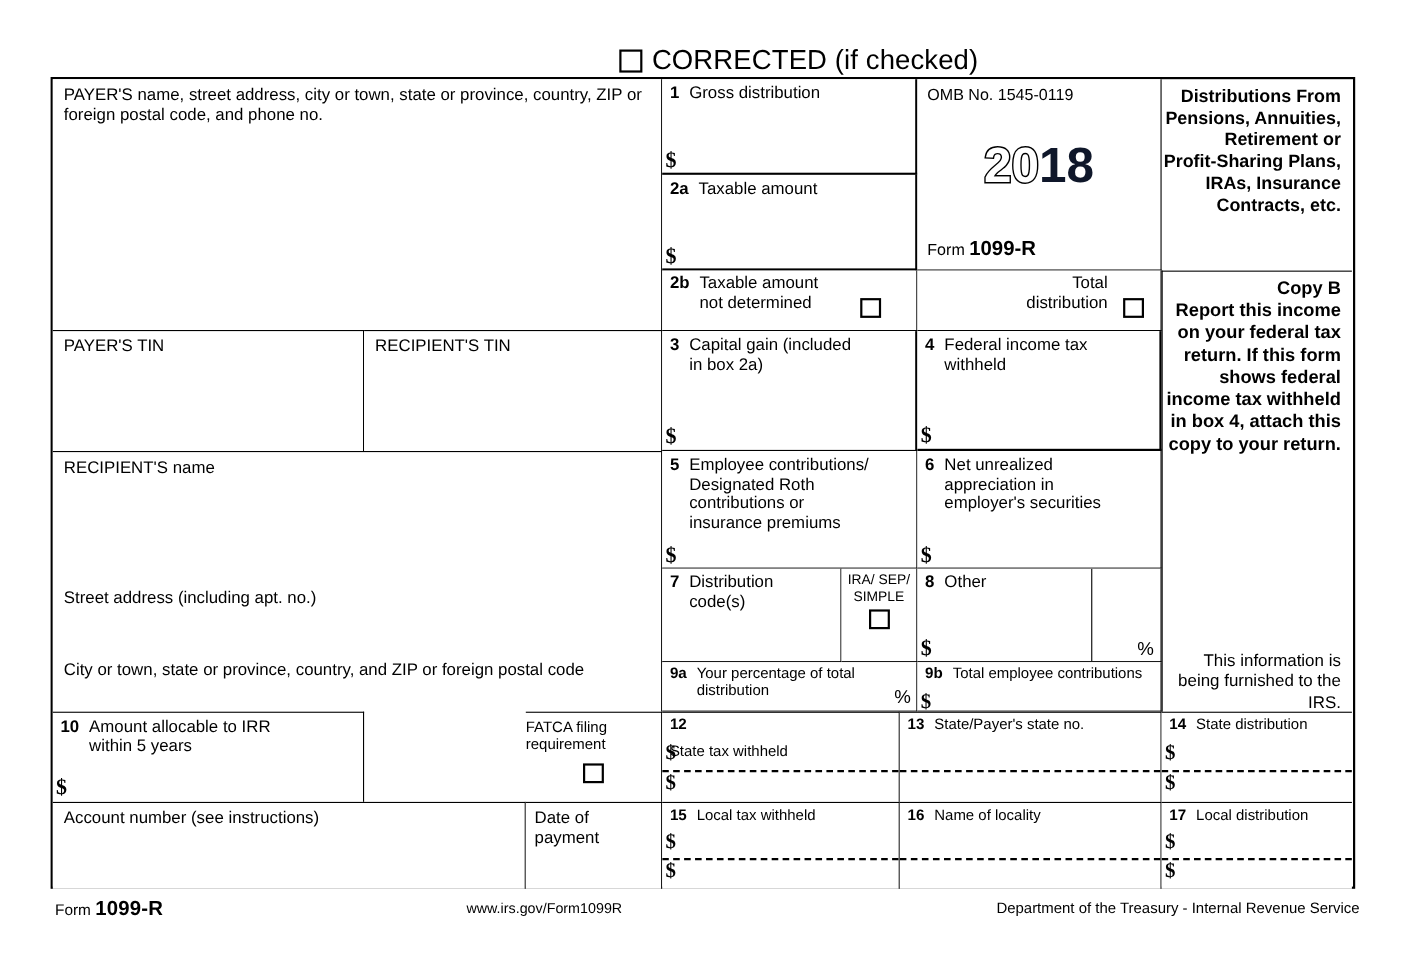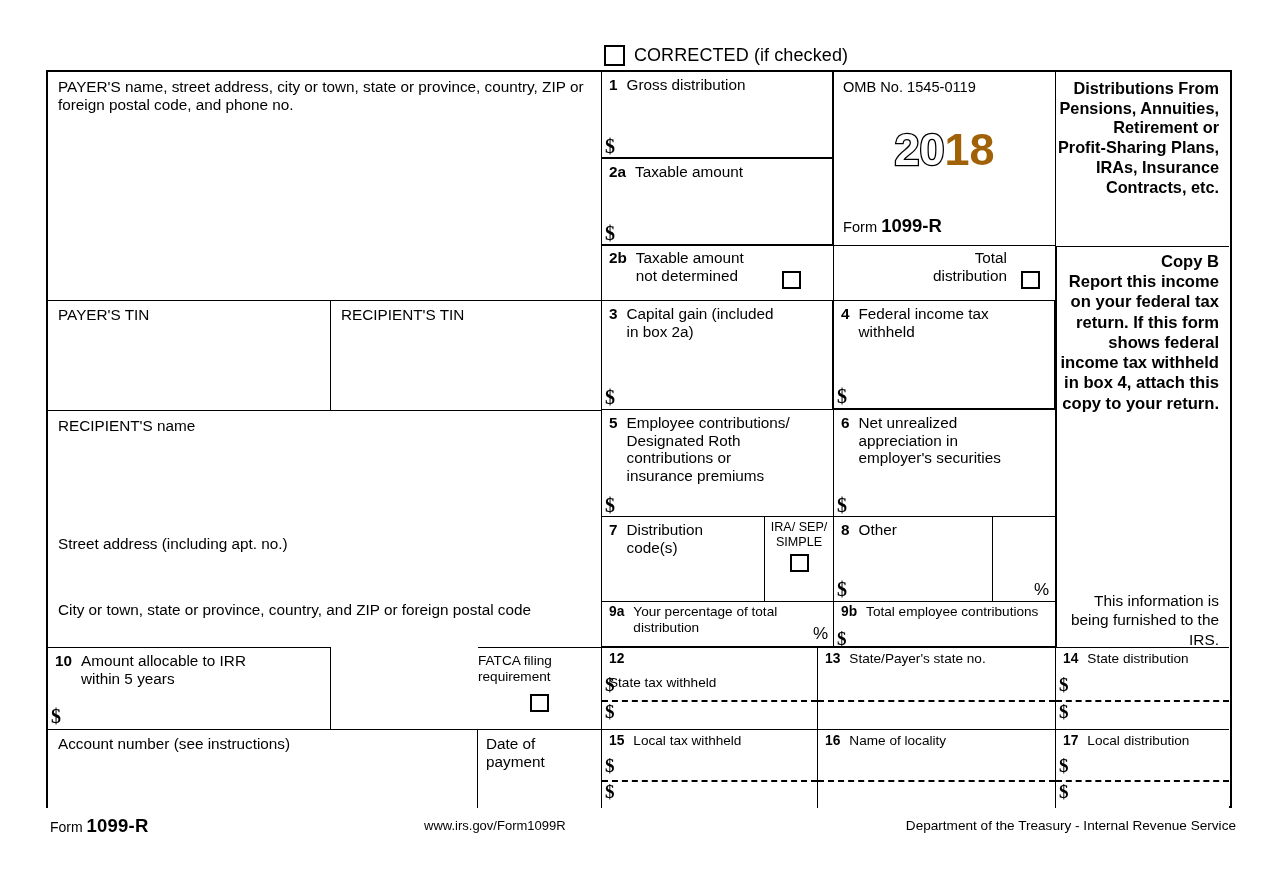--- a/index.html
+++ b/index.html
@@ -47,21 +47,21 @@
     box-sizing: border-box;
     background: #fff;
     display: inline-block;
   }
   .cbox.sm {
     width: 19px;
     height: 18px;
     border-width: 2px;
   }
   .corrected-label {
-    font-size: 18px;
+    font-size: 25px;
     letter-spacing: 0.1px;
     white-space: nowrap;
   }
 
   
   .form {
     position: absolute;
     left: 46px;
     top: 70px;
     width: 1186px;
@@ -171,21 +171,21 @@
     line-height: 1;
     font-family: "Liberation Sans", sans-serif;
     white-space: nowrap;
   }
   .year .hollow {
     color: #ffffff;
     -webkit-text-stroke: 2.6px #000;
     text-stroke: 2.6px #000;
     paint-order: stroke fill;
   }
-  .year .solid { color: #a16207; }
+  .year .solid { color: #0f172a; }
 
   .omb {
     font-size: 14.6px;
   }
   .formno {
     font-size: 14.6px;
   }
   .formno b { font-size: 18.5px; }
 
   

